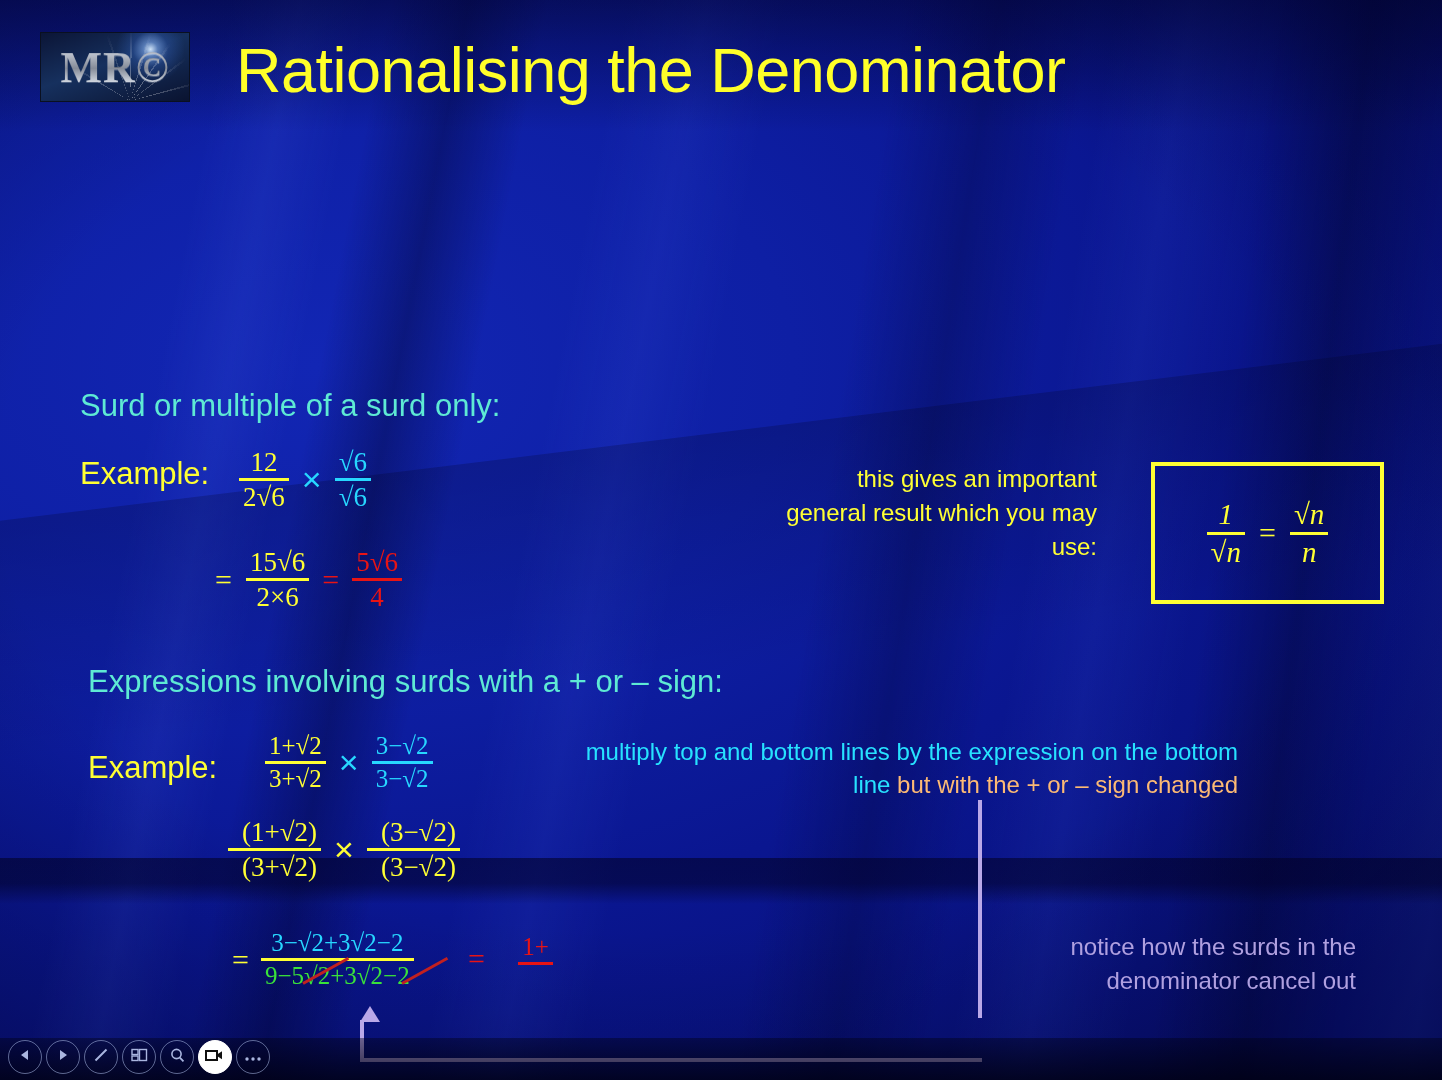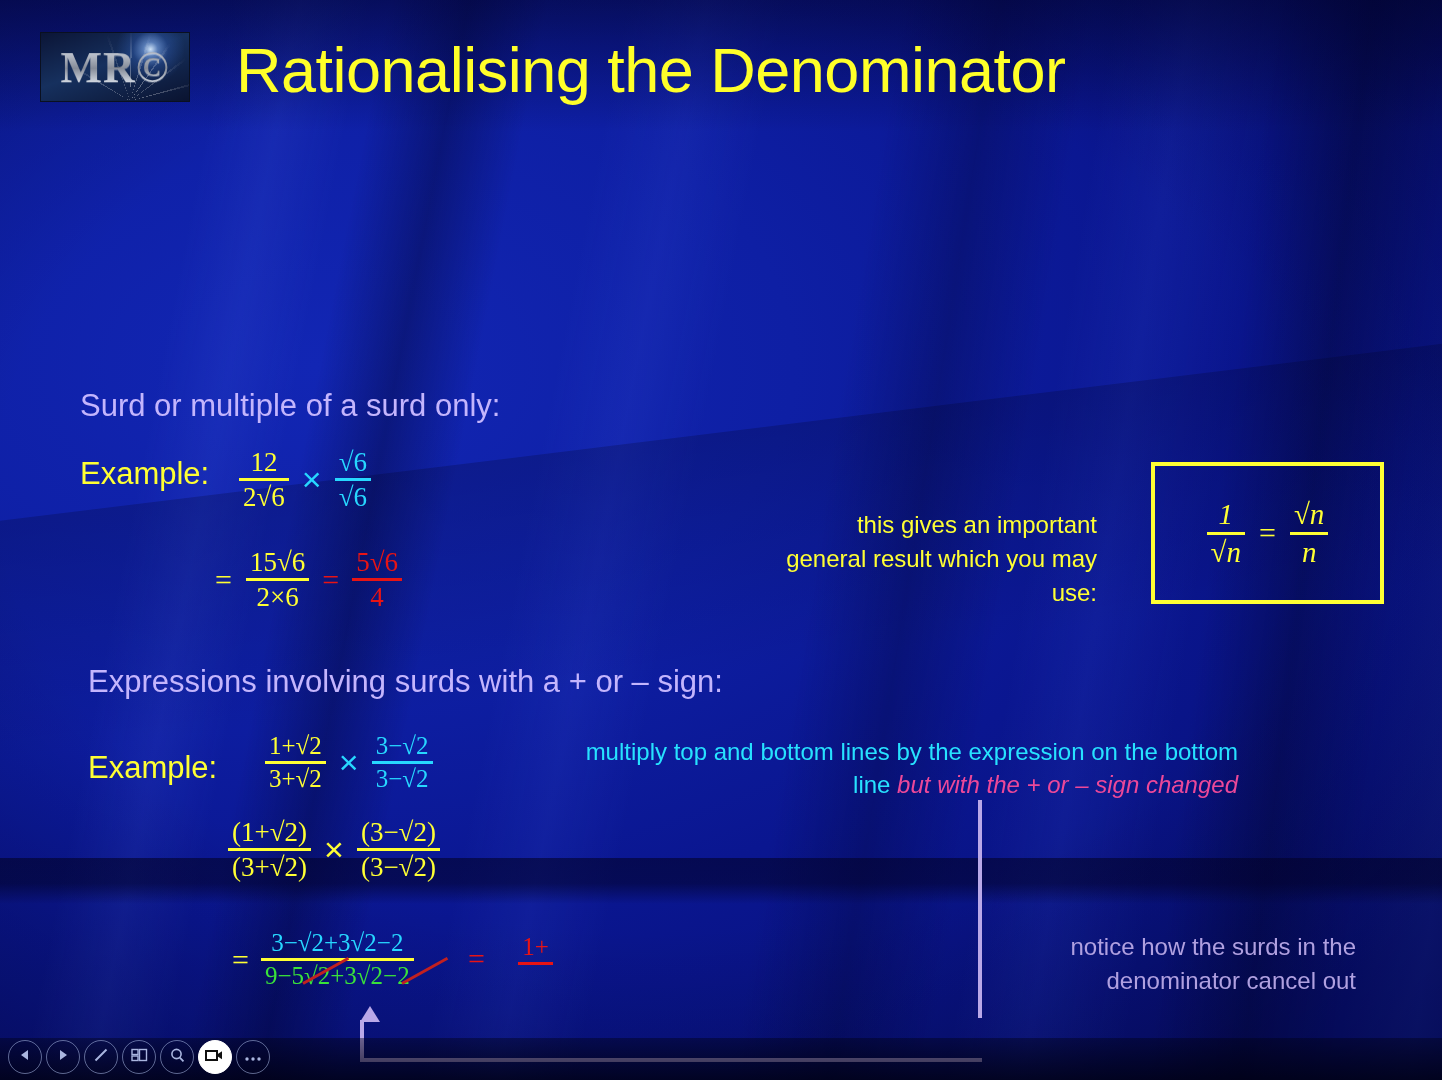--- a/index.html
+++ b/index.html
@@ -109,21 +109,21 @@
     letter-spacing: -0.5px; white-space: nowrap;
   }
 
   
   .para { position: absolute; color: #ffff33; line-height: 1.25; }
   #para1 { left: 80px; top: 152px; width: 1290px; font-size: 31px; }
   #para2 { left: 80px; top: 264px; width: 1240px; font-size: 31px; }
   .it { font-style: italic; }
   .red-it { color: #ff2020; font-style: italic; }
 
-  .heading { position: absolute; color: #c4b5fd; font-size: 31px; }
+  .heading { position: absolute; color: #5eead4; font-size: 31px; }
   #head1 { left: 80px; top: 388px; }
   #head2 { left: 88px; top: 664px; }
 
   
   .mathrow { position: absolute; display: flex; align-items: center; }
   .frac { display: inline-flex; flex-direction: column; align-items: center;
           font-family: "Liberation Serif", serif; line-height: 1.04; }
   .frac .num, .frac .den { padding: 0 4px; white-space: nowrap; }
   .frac .bar { width: 100%; height: 3px; margin: 2px 0; }
   .y  { color: #ffff33; }  .y  .bar { background: #ffff33; }
@@ -134,40 +134,40 @@
   .eqs { font-family:"Liberation Serif", serif; }
 
   
   #ex1-label { position:absolute; left:80px; top:456px; font-size:31px; color:#ffff33; }
   #ex1 { left: 239px; top: 448px; }
   #ex1 .num { font-size: 27px; } #ex1 .den { font-size: 27px; }
   #ex1-l2 { left: 215px; top: 548px; }
   #ex1-l2 .num, #ex1-l2 .den { font-size: 27px; }
 
   
-  #note1 { position:absolute; left:777px; top:508px; width:320px; font-size:24px; color:#ffff33; line-height:1.42; }
+  #note1 { position:absolute; left:777px; top:462px; width:320px; font-size:24px; color:#ffff33; line-height:1.42; }
 
   
   #resultbox {
     position:absolute; left:1151px; top:462px; width:233px; height:142px;
     border: 4px solid #ffff33;
     display:flex; align-items:center; justify-content:center; gap:14px;
   }
   #resultbox .frac .num, #resultbox .frac .den { font-size: 29px; font-style: italic; }
   #resultbox .eq { color:#ffff33; font-size:30px; font-family:"Liberation Serif", serif; }
 
   
   #ex2-label { position:absolute; left:88px; top:750px; font-size:31px; color:#ffff33; }
   #ex2 { left: 245px; top: 733px; margin-left: 20px; }
   #ex2 .num, #ex2 .den { font-size: 25px; }
   #ex2-l2 { left: 228px; top: 818px; }
-  #ex2-l2 .num, #ex2-l2 .den { font-size: 27px; }
+  #ex2-l2 .num, #ex2-l2 .den { font-size: 27px; margin-left: 10px; }
 
   #note2 { position:absolute; left:548px; top:735px; width:690px; font-size:24px; color:#27e2ff; line-height:1.38; }
-  #note2 .lav { color:#ec4899; font-style:italic; }
+  #note2 .lav { color:#fdba74; }
   #note3 { position:absolute; left:548px; top:830px; font-size:24px; color:#27e2ff; }
   #note4 { position:absolute; left:996px; top:930px; width:360px; font-size:24px; color:#b0a0e0; line-height:1.4; }
 
   
   #ex2-l3 { left: 232px; top: 930px; }
   #ex2-l3 .num, #ex2-l3 .den { font-size: 25px; }
   #final-red { position:absolute; left:468px; top:934px; display:flex; align-items:center; }
   #final-red .frac .num { font-size:25px; }
   #final-red .clip { overflow:hidden; width:56px; }
 

